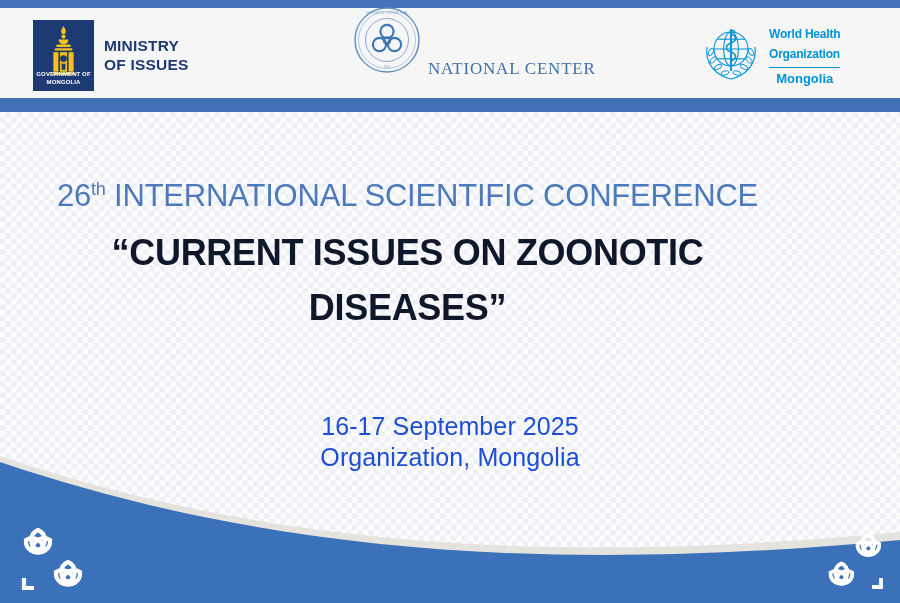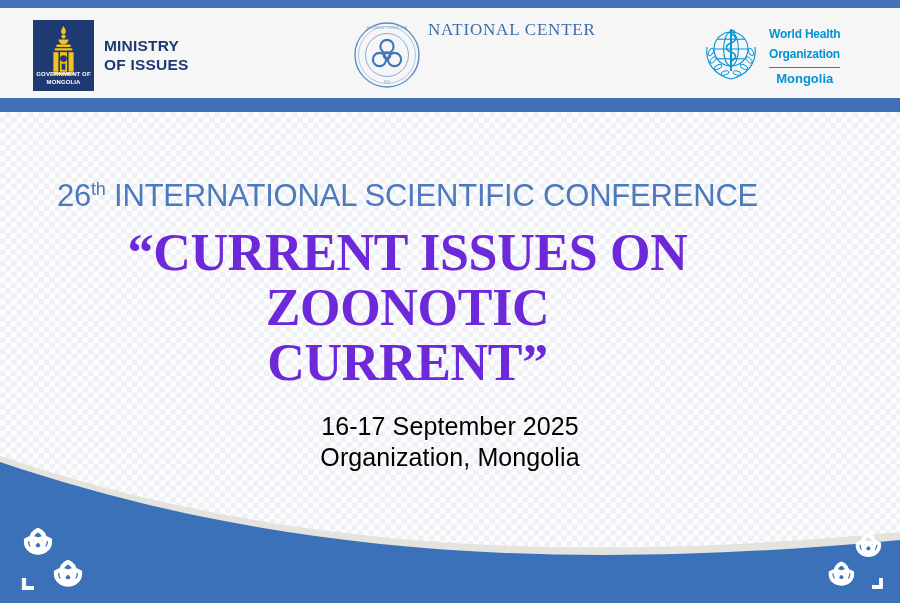--- a/index.html
+++ b/index.html
@@ -72,23 +72,23 @@
     color: #1e3a72;
     font-size: 15.5px;
     font-weight: bold;
     line-height: 19px;
     letter-spacing: 0.2px;
   }
 
   
   .logo-nczd {
     position: absolute;
-    left: 352px; top: 20px;
+    left: 352px; top: 7px;
     display: flex;
-    align-items: flex-start;
+    align-items: flex-end;
     height: 72px;
   }
   .nczd-text {
     margin-left: 6px;
     color: #3d6fa8;
     font-family: "Liberation Serif", serif;
   }
   .nczd-l1 {
     font-size: 17px;
     letter-spacing: 0.8px;
@@ -159,38 +159,37 @@
     line-height: 42px;
     letter-spacing: -0.2px;
     white-space: nowrap;
   }
   .t-line1 .sup {
     font-size: 18px;
     vertical-align: super;
     line-height: 0;
   }
   .t-line2 {
-    color: #6d28d9;
-    font-size: 52px;
+    color: #0f172a;
+    font-size: 36px;
     font-weight: bold;
     line-height: 55px;
     letter-spacing: -0.3px;
     margin-top: 8px;
-    font-family: Liberation Serif, serif;
   }
 
   .subtitle-block {
     position: absolute;
     left: 0; top: 411px;
     width: 900px;
     text-align: center;
     z-index: 4;
   }
   .s-line {
-    color: #000000;
+    color: #1d4ed8;
     font-size: 25px;
     line-height: 31px;
     letter-spacing: 0.1px;
   }
 
   
   .wave-wrap {
     position: absolute;
     left: 0; top: 440px;
     width: 900px; height: 163px;
@@ -320,21 +319,21 @@
   </div>
 
   <div class="header-rule"></div>
 
   <div class="body-area"></div>
 
   <div class="title-block">
     <div class="t-line1"><span>26</span><span class="sup">th</span><span> INTERNATIONAL SCIENTIFIC CONFERENCE</span></div>
     <div class="t-line2">
       <div>“CURRENT ISSUES ON ZOONOTIC</div>
-      <div>CURRENT”</div>
+      <div>DISEASES”</div>
     </div>
   </div>
 
   <div class="subtitle-block">
     <div class="s-line">16-17 September 2025</div>
     <div class="s-line">Organization, Mongolia</div>
   </div>
 
   <div class="wave-wrap">
     <svg width="900" height="163" viewBox="0 0 900 163" xmlns="http://www.w3.org/2000/svg">

